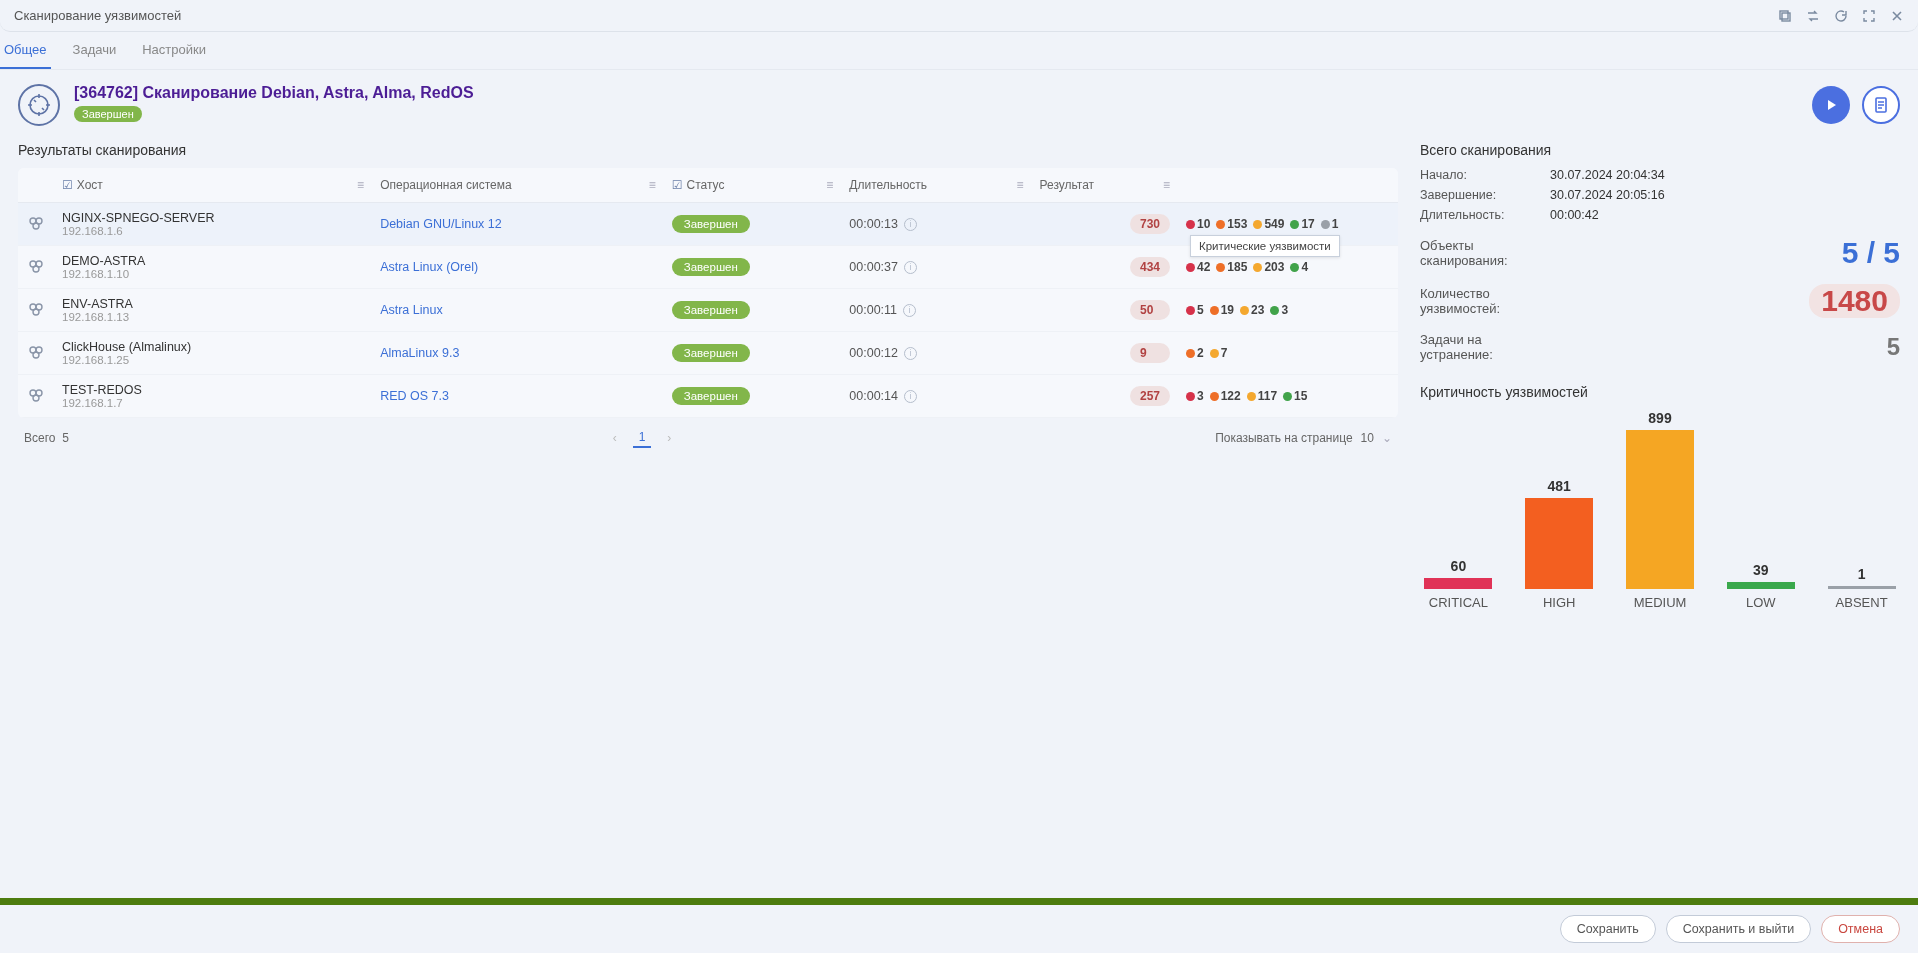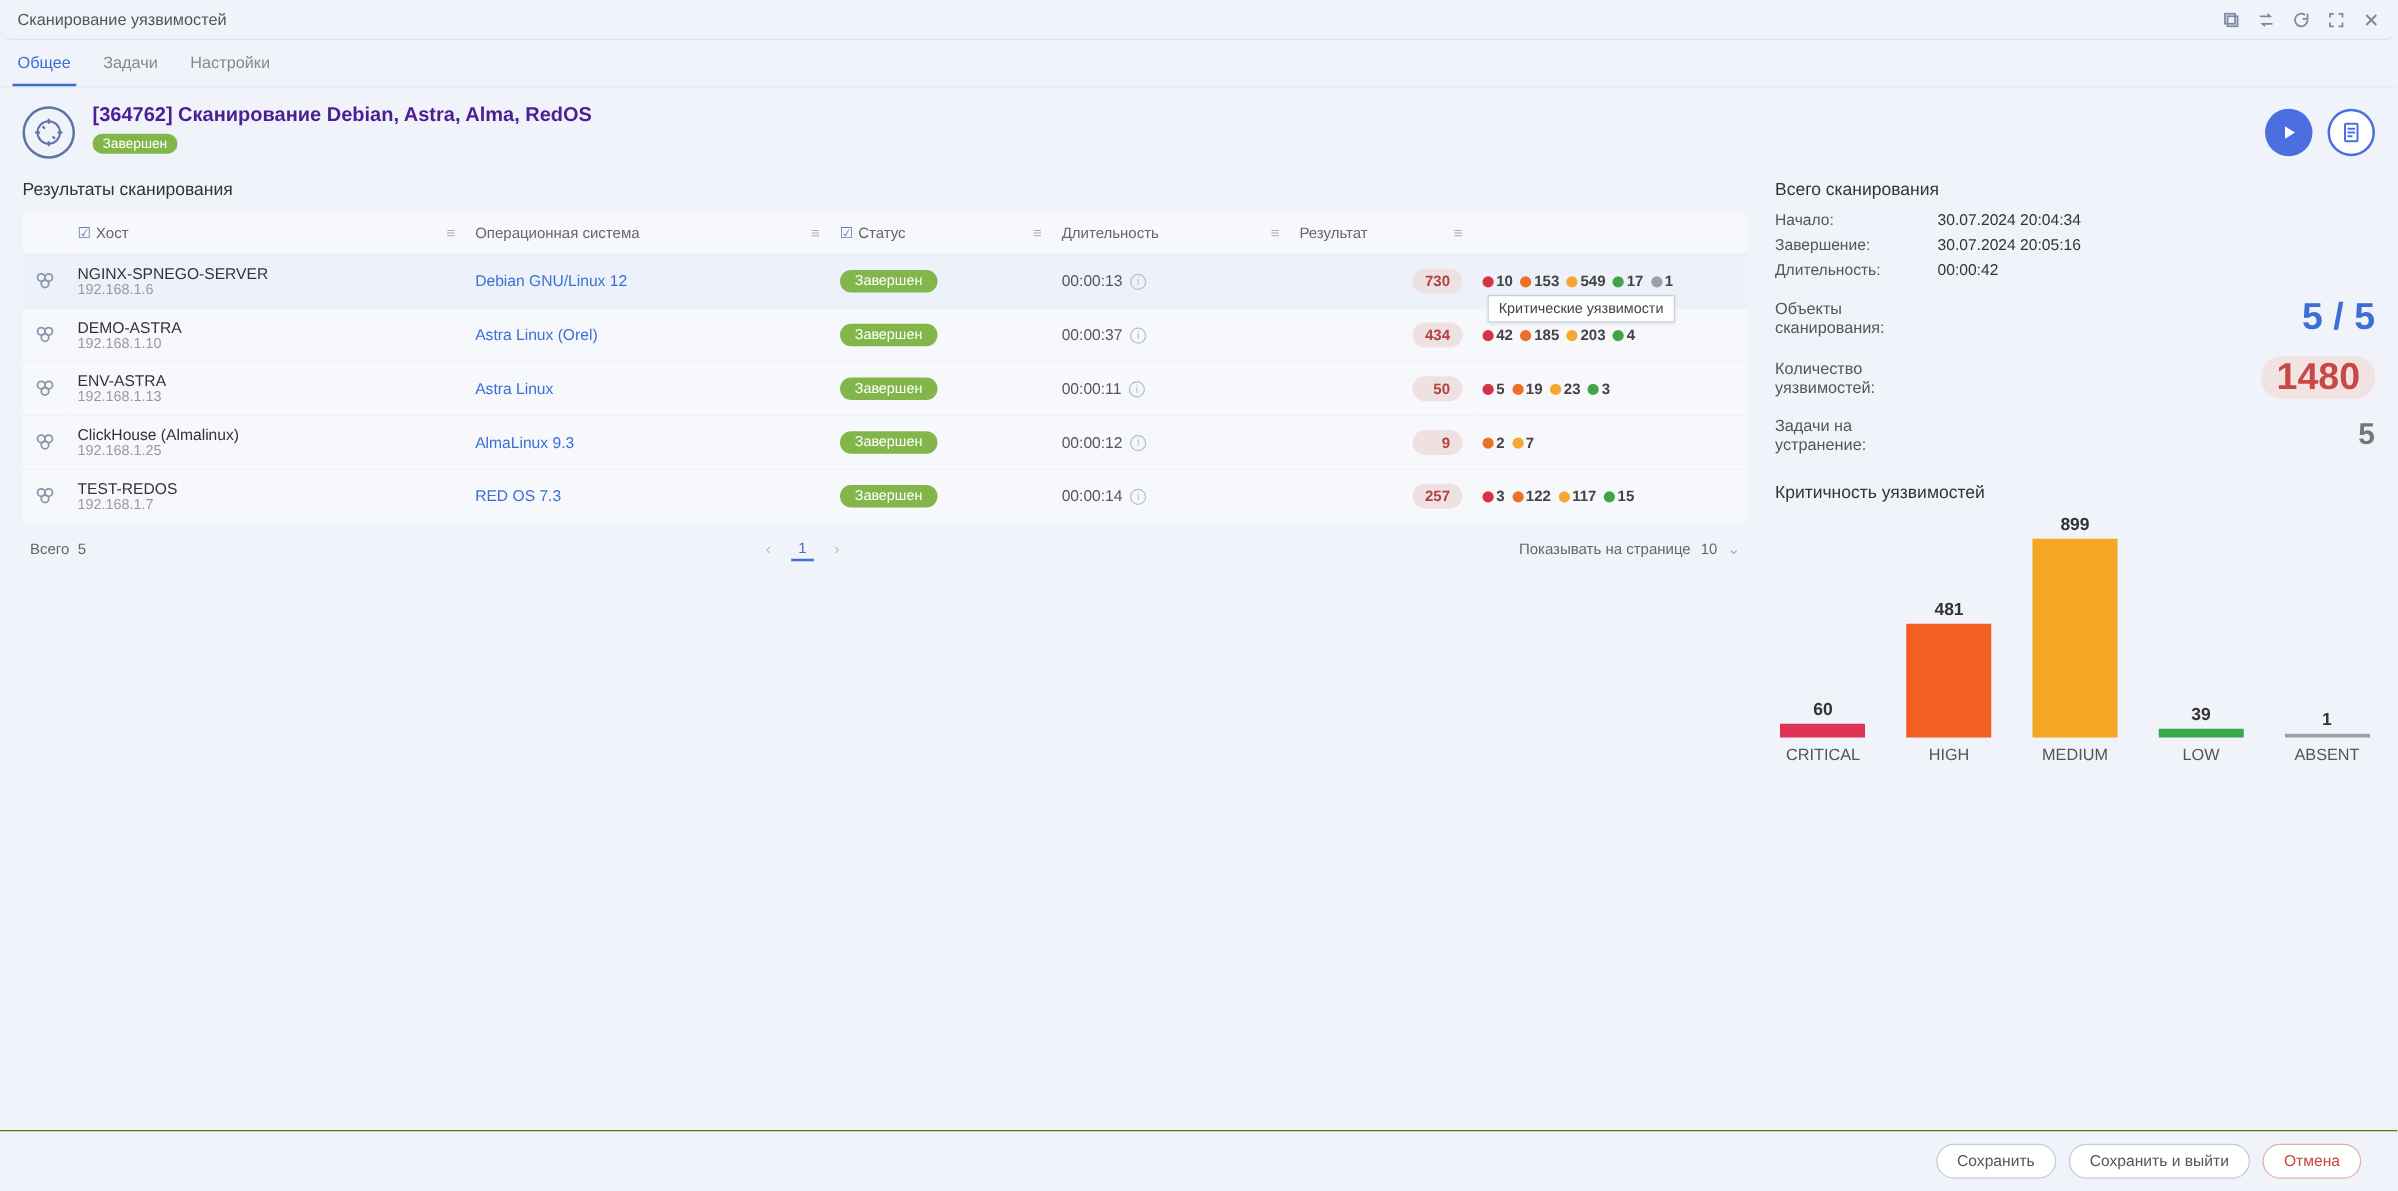--- a/index.html
+++ b/index.html
@@ -30,21 +30,21 @@
     width: 14px; height: 14px;
     color: #7a8aa0;
     cursor: pointer;
     display: inline-flex;
     align-items: center;
     justify-content: center;
   }
   .tabs {
     display: flex;
     gap: 18px;
-    padding: 0 10px;
+    padding: 0 0;
     border-bottom: 1px solid #e5e9f0;
   }
   .tab {
     padding: 10px 4px;
     color: #888;
     cursor: pointer;
     font-size: 13px;
     border-bottom: 2px solid transparent;
   }
   .tab.active {
@@ -147,21 +147,21 @@
   .info-icon { color: #b5becc; width: 13px; height: 13px; display:inline-block; border:1px solid #b5becc; border-radius:50%; font-size:9px; text-align:center; line-height:11px; }
   .result-badge {
     display: inline-block;
     background: #efe1e1;
     color: #b14242;
     font-weight: 600;
     font-size: 12px;
     padding: 3px 10px;
     border-radius: 10px;
     min-width: 40px;
-    text-align: right;
+    text-align: left;
   }
   .sev-cell { display: flex; gap: 6px; font-size: 12px; font-weight:600; color:#444; position: relative; }
   .dot { width: 9px; height: 9px; border-radius: 50%; display: inline-block; vertical-align: middle; }
   .sev-item { display: inline-flex; align-items: center; gap: 2px; }
   .c-crit { background: #d6324a; }
   .c-high { background: #ee6f28; }
   .c-med { background: #f4a82f; }
   .c-low { background: #41a34a; }
   .c-abs { background: #9aa0a8; }
   .tooltip {
@@ -215,23 +215,23 @@
   .bar.low { background:#3aa84c; }
   .bar.abs { background:#9aa0a8; }
   .bar-cat { font-size:13px; color:#555; margin-top:6px; text-align:center; }
 
   .footer {
     position: absolute;
     bottom: 0; left:0; right:0;
     display:flex;
     justify-content:flex-end;
     gap: 10px;
-    padding: 10px 29px;
+    padding: 10px 18px;
     background: #f0f3f9;
-    border-top: 1px solid #4d7c0f;
+    border-top: 7px solid #4d7c0f;
   }
   .btn {
     padding: 6px 16px;
     border: 1px solid #c3cbd8;
     border-radius: 16px;
     background: #fff;
     color: #555;
     font-size: 12.5px;
     cursor: pointer;
   }

